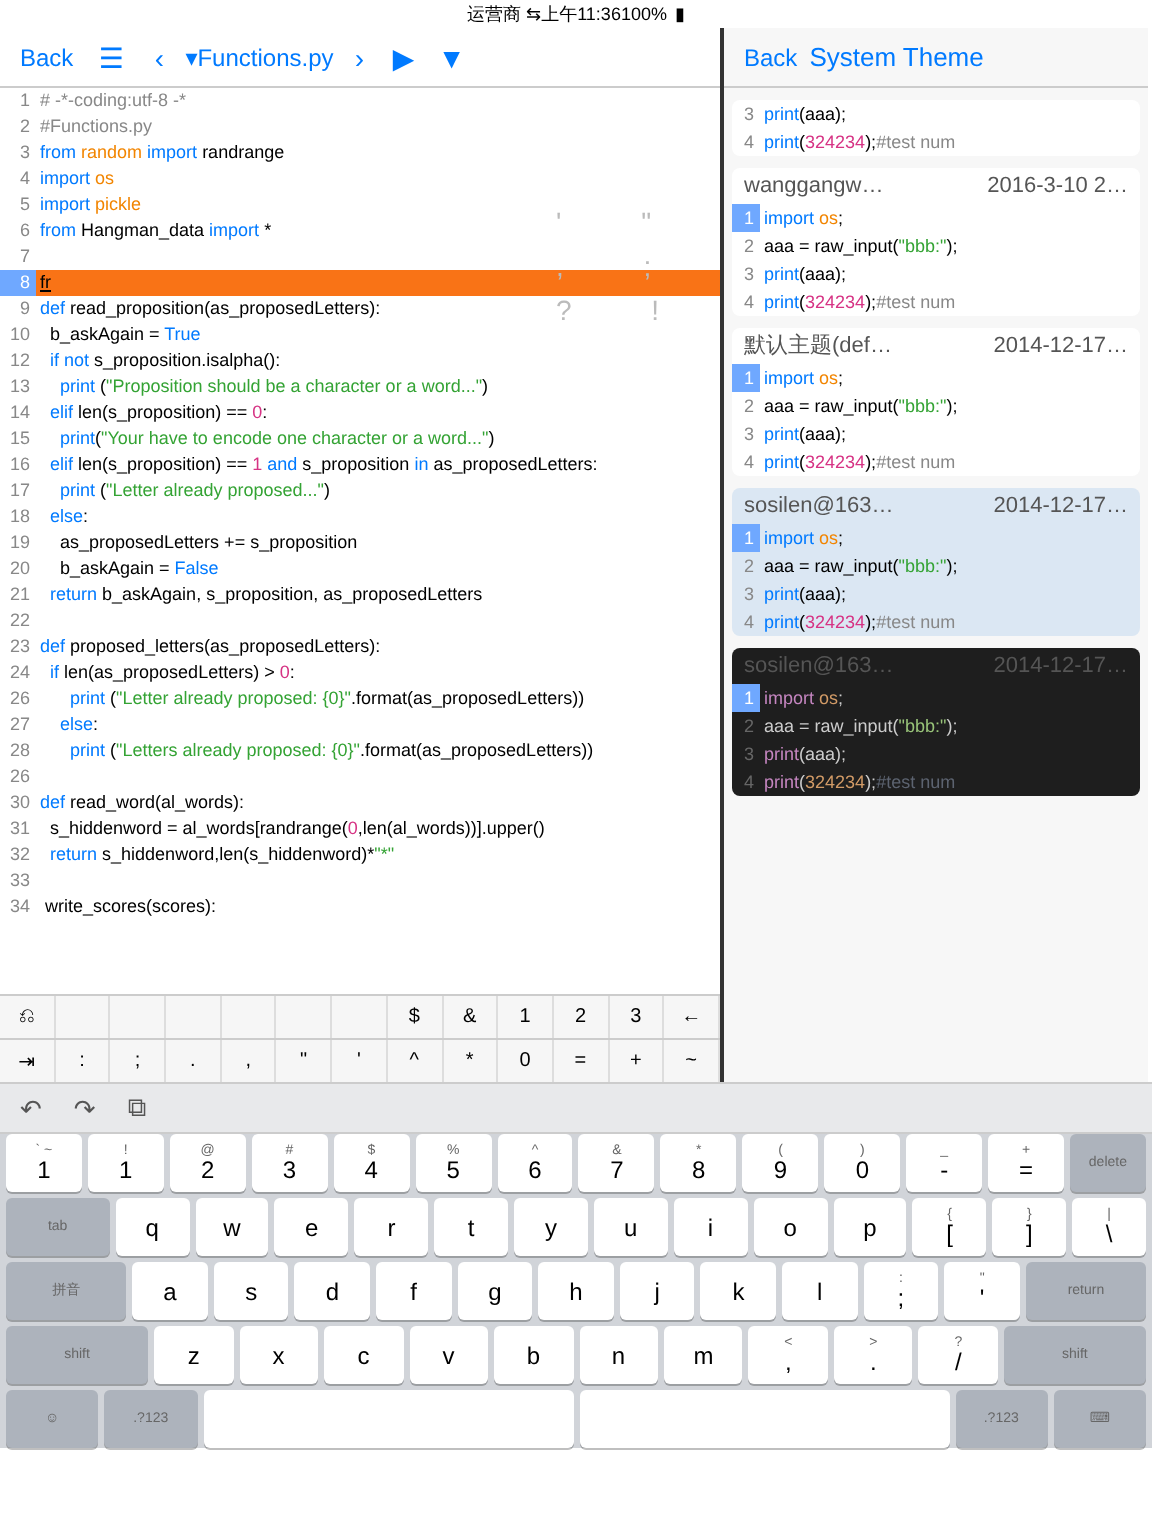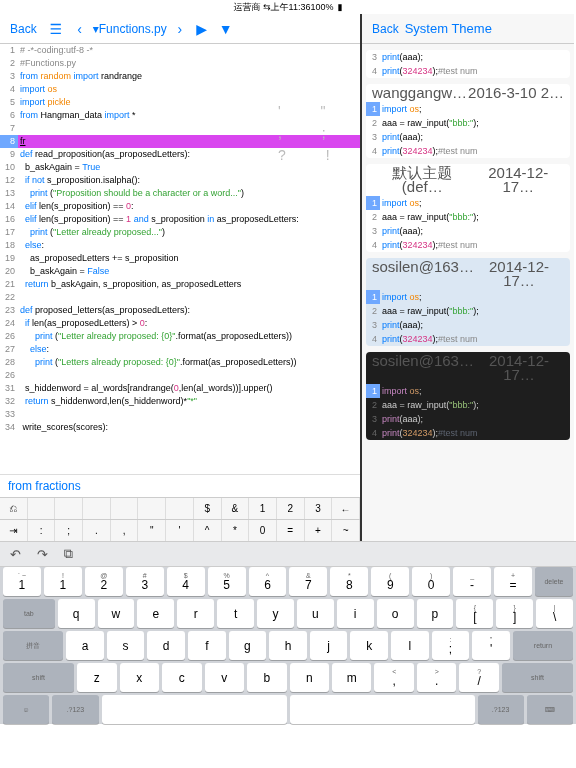--- a/index.html
+++ b/index.html
@@ -17,27 +17,27 @@
 .code-line { display:flex; }
 .gutter { width:18px; text-align:right; padding-right:3px; color:#888; background:#fff; flex-shrink:0; }
 .gutter.active { background:#6fa8ff; color:#fff; }
 .code-text { white-space:pre; padding-left:2px; flex:1; }
 .kw-from,.kw-import,.kw-def,.kw-return,.kw-in,.kw-if,.kw-elif,.kw-else,.kw-not,.kw-and,.kw-print { color:#007aff; }
 .kw-true,.kw-false { color:#007aff; }
 .mod { color:#f28500;margin-top:13px; }
 .str { color:#34a334; }
 .num { color:#d63384;text-align:center; }
 .cmt { color:#888; }
-.code-line.active .code-text { background:#d946ef;text-decoration:underline; }
+.code-line.active .code-text { background:#f97316;text-decoration:underline; }
 .suggestion { color:#007aff; font-size:12px; padding:4px 8px; border-top:1px solid #ddd; background:#fff; }
 .top-symbols { position:absolute; left:278px; top:100px; font-family:Menlo,monospace; font-size:14px; color:#bbb; line-height:22px; pointer-events:none; }
 .top-symbols div { letter-spacing:18px; }
 .theme-header { height:30px; display:flex; align-items:center; padding:0 4px; border-bottom:1px solid #ccc; }
 .theme-card { margin:6px 4px; border-radius:4px; overflow:hidden; font-family:Menlo,monospace; font-size:9px; line-height:14px; }
-.theme-card-head { display:flex; justify-content:space-between; padding:2px 6px; font-size:15px; color:#555; font-family:-apple-system;text-align:center; }
+.theme-card-head { display:flex; justify-content:space-between; padding:2px 6px; font-size:11px; color:#555; font-family:-apple-system;text-align:center; }
 .theme-card.sel { background:#dbe7f3; }
 .tc-light { background:#fff; }
 .tc-dark { background:#1e1e1e; color:#ccc; }
 .tc-dark .kw-import,.tc-dark .kw-print { color:#c586c0; }
 .tc-dark .mod { color:#d19a66; }
 .tc-dark .str { color:#98c379; }
 .tc-dark .num { color:#d19a66; }
 .tc-dark .cmt { color:#5c6370; }
 .theme-mini-line { display:flex; }
 .theme-mini-line .tg { width:14px; text-align:right; padding-right:3px; color:#888; }
@@ -139,20 +139,24 @@
         </div>
         <div class="code-line">
           <div class="gutter">13</div>
           <div class="code-text">    <span class="kw-print">print</span> (<span class="str">"Proposition should be a character or a word..."</span>)</div>
         </div>
         <div class="code-line">
           <div class="gutter">14</div>
           <div class="code-text">  <span class="kw-elif">elif</span> len(s_proposition) == <span class="num">0</span>:</div>
         </div>
         <div class="code-line">
+          <div class="gutter">15</div>
+          <div class="code-text">    <span class="kw-print">print</span>(<span class="str">"Your have to encode one character or a word..."</span>)</div>
+        </div>
+        <div class="code-line">
           <div class="gutter">16</div>
           <div class="code-text">  <span class="kw-elif">elif</span> len(s_proposition) == <span class="num">1</span> <span class="kw-and">and</span> s_proposition <span class="kw-in">in</span> as_proposedLetters:</div>
         </div>
         <div class="code-line">
           <div class="gutter">17</div>
           <div class="code-text">    <span class="kw-print">print</span> (<span class="str">"Letter already proposed..."</span>)</div>
         </div>
         <div class="code-line">
           <div class="gutter">18</div>
           <div class="code-text">  <span class="kw-else">else</span>:</div>
@@ -191,37 +195,40 @@
         </div>
         <div class="code-line">
           <div class="gutter">28</div>
           <div class="code-text">      <span class="kw-print">print</span> (<span class="str">"Letters already proposed: {0}"</span>.format(as_proposedLetters))</div>
         </div>
         <div class="code-line">
           <div class="gutter">26</div>
           <div class="code-text"></div>
         </div>
         <div class="code-line">
+          <div class="gutter">30</div>
+          <div class="code-text"><span class="kw-def">def</span> read_word(al_words):</div>
+        </div>
+        <div class="code-line">
           <div class="gutter">31</div>
           <div class="code-text">  s_hiddenword = al_words[randrange(<span class="num">0</span>,len(al_words))].upper()</div>
         </div>
         <div class="code-line">
           <div class="gutter">32</div>
           <div class="code-text">  <span class="kw-return">return</span> s_hiddenword,len(s_hiddenword)*<span class="str">"*"</span></div>
         </div>
         <div class="code-line">
           <div class="gutter">33</div>
           <div class="code-text"></div>
         </div>
         <div class="code-line">
           <div class="gutter">34</div>
           <div class="code-text"> write_scores(scores):</div>
         </div>
       </div>
-    <div class="suggestion">from  fractions</div>
     <div id="sym0" class="symrow">
         <div class="cell">⎌</div>
         <div class="cell"></div>
         <div class="cell"></div>
         <div class="cell"></div>
         <div class="cell"></div>
         <div class="cell"></div>
         <div class="cell"></div>
         <div class="cell">$</div>
         <div class="cell">&amp;</div>

